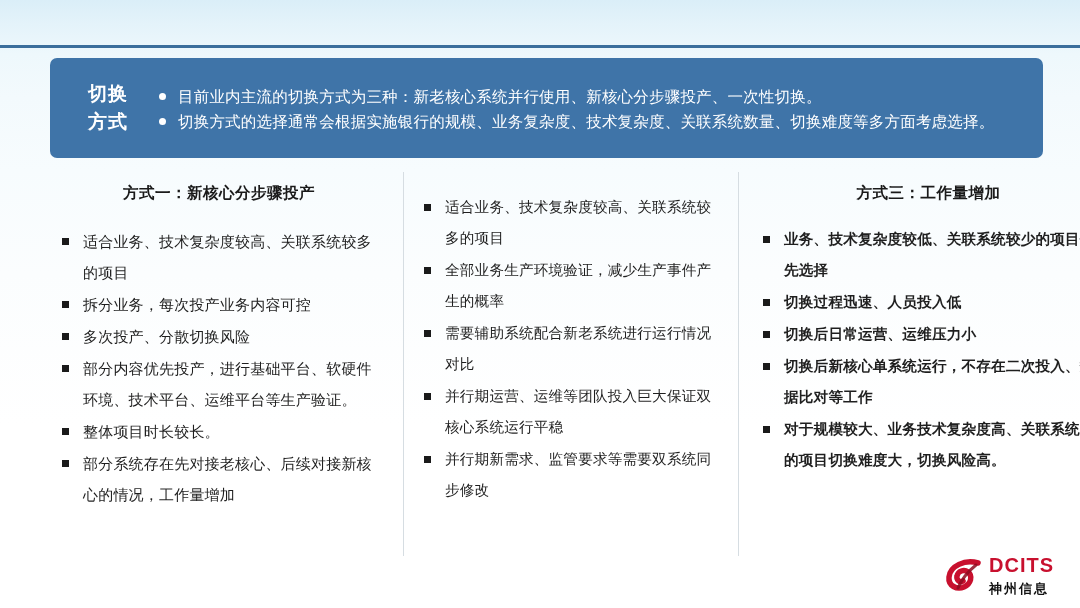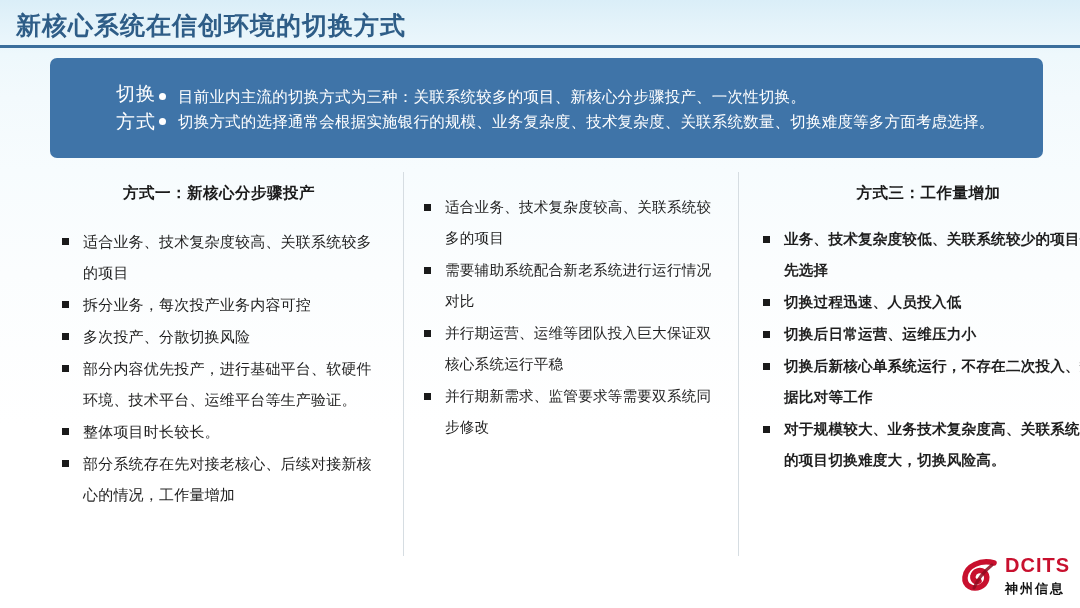--- a/index.html
+++ b/index.html
@@ -58,24 +58,24 @@
     height: 100px;
     background: #3f74a8;
     border-radius: 7px;
     display: flex;
     align-items: center;
     box-sizing: border-box;
   }
   #summary-label {
     flex: 0 0 auto;
     width: 106px;
-    text-align: right;
+    text-align: center;
     color: #ffffff;
     font-size: 19px;
-    font-weight: normal;
+    font-weight: bold;
     line-height: 28px;
     letter-spacing: 1px;
     padding-left: 10px;
     box-sizing: border-box;
   }
   #summary-label .lbl-line { display: block; }
   #summary-list {
     flex: 1 1 auto;
     padding-right: 16px;
     padding-top: 2px;
@@ -156,21 +156,21 @@
     background: #1a1a1a;
   }
   .col-2 .bullet-item { font-size: 14.6px; }
   .col-3 .bullet-item { font-size: 14.6px; font-weight: bold; }
   .col-2 .col-list { margin-top: 20px; }
   .col-3 .col-list { margin-top: 20px; }
 
   
   #logo {
     position: absolute;
-    right: 10px;
+    right: 26px;
     bottom: 10px;
     display: flex;
     align-items: center;
     height: 46px;
   }
   #logo-mark {
     width: 40px;
     height: 40px;
     position: relative;
     margin-right: 4px;
@@ -194,32 +194,31 @@
     color: #111111;
     letter-spacing: 2px;
     margin-top: 7px;
   }
 </style>
 </head>
 <body>
 
 <div id="slide">
 
-  <div id="title">新核心系统在信创环境的切换方式</div>
   <div id="title-underline"></div>
 
   <div id="summary-box">
     <div id="summary-label">
       <span class="lbl-line">切换</span>
       <span class="lbl-line">方式</span>
     </div>
     <div id="summary-list">
       <div class="sum-item">
         <span class="dot"></span>
-        <span>目前业内主流的切换方式为三种：关联系统较多的项目、新核心分步骤投产、一次性切换。</span>
+        <span>目前业内主流的切换方式为三种：新老核心系统并行使用、新核心分步骤投产、一次性切换。</span>
       </div>
       <div class="sum-item">
         <span class="dot"></span>
         <span>切换方式的选择通常会根据实施银行的规模、业务复杂度、技术复杂度、关联系统数量、切换难度等多方面考虑选择。</span>
       </div>
     </div>
   </div>
 
   <div id="columns">
 
@@ -254,20 +253,24 @@
           <span>部分系统存在先对接老核心、后续对接新核心的情况，工作量增加</span>
         </div>
       </div>
     </div>
 
     <div class="column col-2">
       <div class="col-list">
         <div class="bullet-item">
           <span class="sq"></span>
           <span>适合业务、技术复杂度较高、关联系统较多的项目</span>
+        </div>
+        <div class="bullet-item">
+          <span class="sq"></span>
+          <span>全部业务生产环境验证，减少生产事件产生的概率</span>
         </div>
         <div class="bullet-item">
           <span class="sq"></span>
           <span>需要辅助系统配合新老系统进行运行情况对比</span>
         </div>
         <div class="bullet-item">
           <span class="sq"></span>
           <span>并行期运营、运维等团队投入巨大保证双核心系统运行平稳</span>
         </div>
         <div class="bullet-item">

